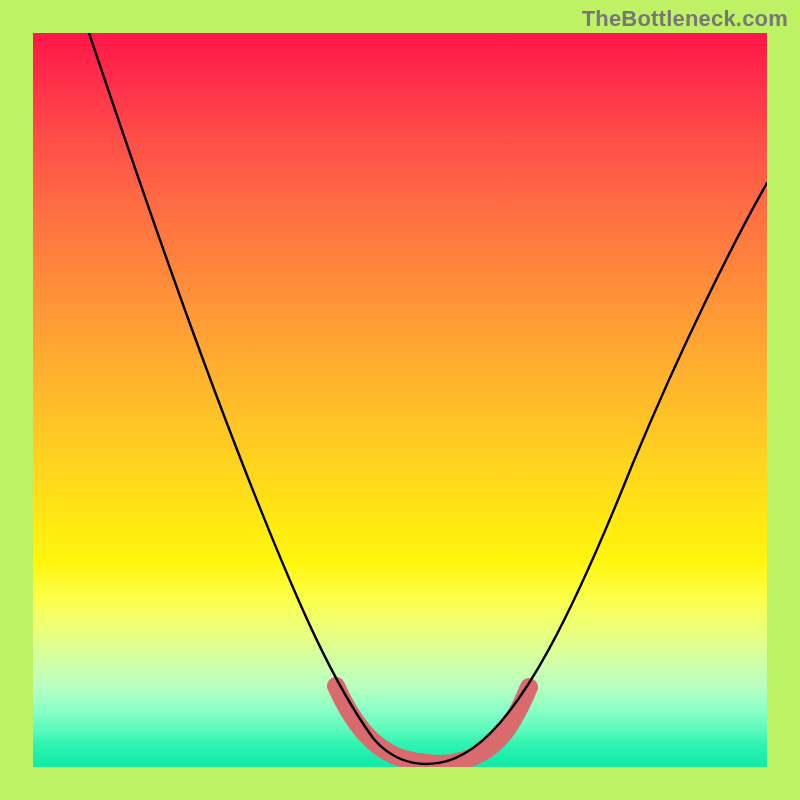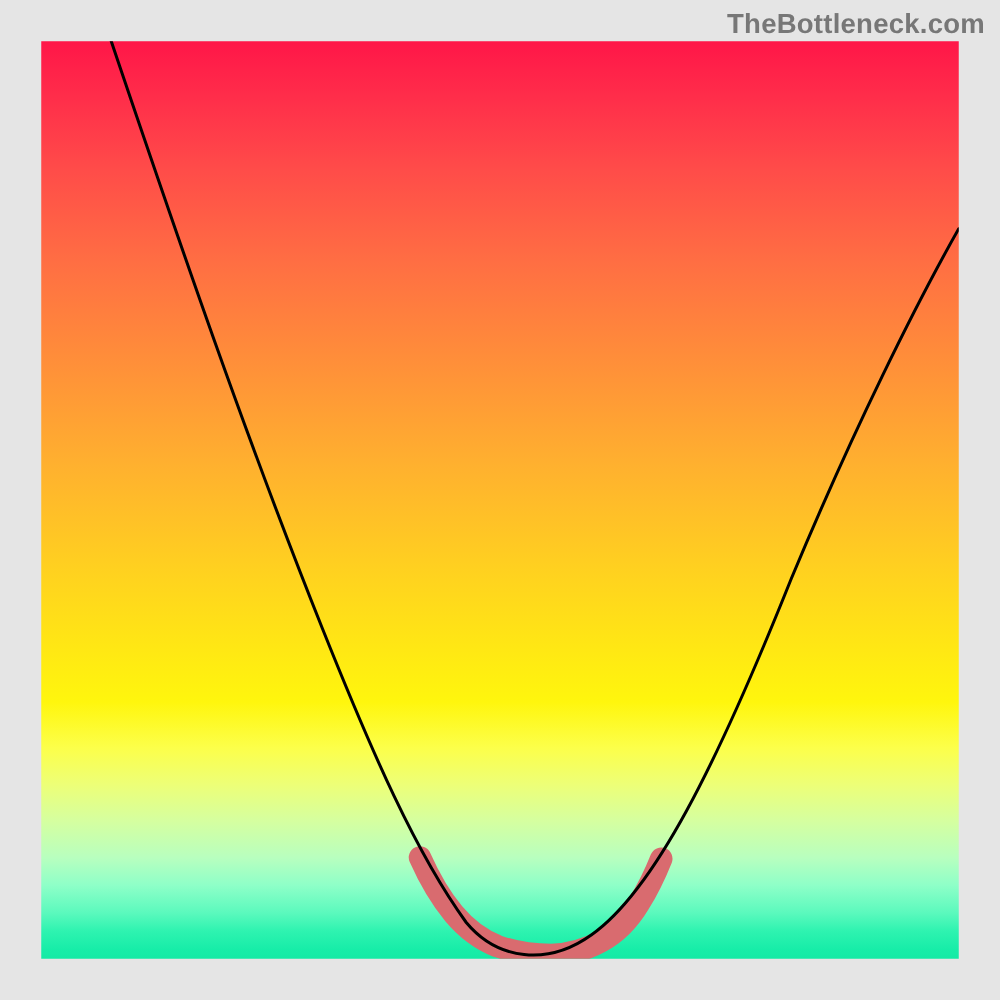--- a/index.html
+++ b/index.html
@@ -10,21 +10,21 @@
     background: #000;
     overflow: hidden;
     font-family: Arial, Helvetica, sans-serif;
   }
   .frame {
     position: absolute;
     top: 0;
     left: 0;
     width: 800px;
     height: 800px;
-    background: #e5e5e5;
+    background: #bef264;
   }
   .watermark {
     position: absolute;
     top: 6px;
     right: 12px;
     color: #777;
     font-weight: 700;
     font-size: 22px;
     letter-spacing: 0.2px;
     text-align: right;

